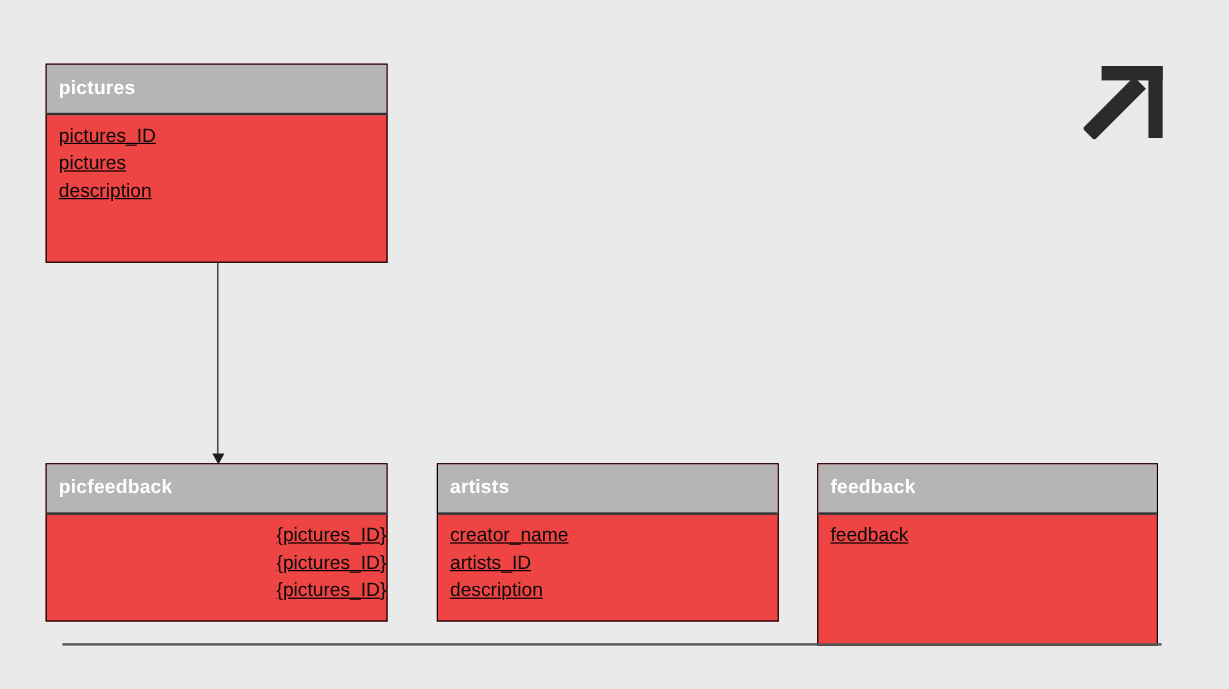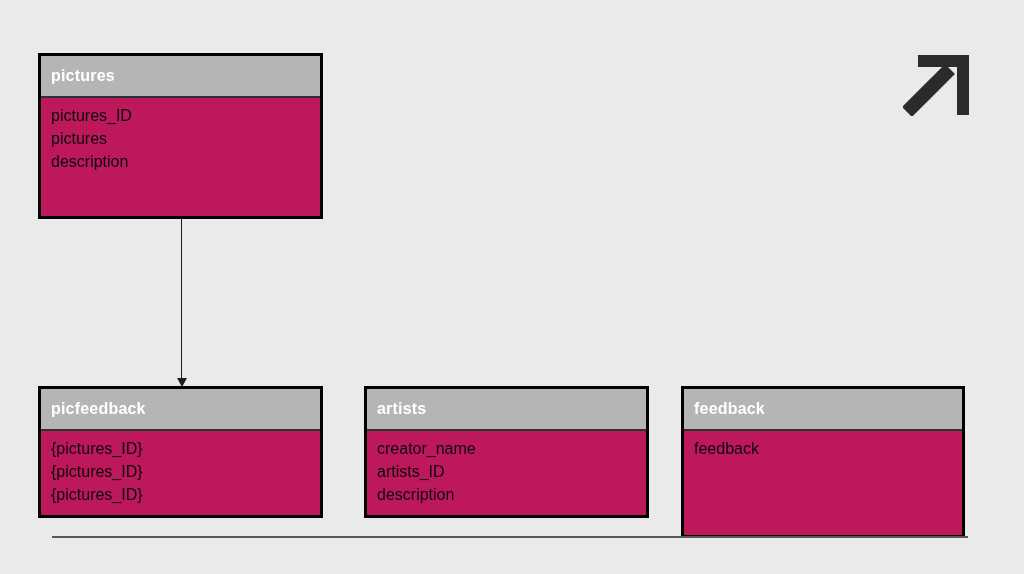--- a/index.html
+++ b/index.html
@@ -9,48 +9,49 @@
   }
   .slide{
     position:relative;
     width:1024px;height:574px;
     background:#eaeaea;
     overflow:hidden;
   }
   
   .entity{
     position:absolute;
-    background:#be185d;
-    border:3px solid #000000;
+    background:#ef4444;
+    border:1px solid #000000;
     box-sizing:border-box;
   }
   .entity-header{
     background:#b5b5b5;
     border-bottom:2px solid #2f2f2f;
     color:#ffffff;
     font-weight:bold;
     font-size:16px;
     height:42px;
     display:flex;
     align-items:center;
     padding-left:10px;
     letter-spacing:0.2px;
     box-sizing:border-box;
   }
   .entity-body{
     padding:6px 0 0 10px;
+    text-decoration:underline;
   }
   .field-row{
     font-size:16px;
     line-height:23px;
     color:#0a0a0a;
     white-space:nowrap;
   }
   .t-pictures   {left:38px; top:53px;  width:285px; height:166px;}
-  .t-picfeedback{left:38px; top:386px; width:285px; height:132px;}
+  .t-picfeedback{left:38px; top:386px; width:285px; height:132px;text-align:right;}
   .t-artists    {left:364px;top:386px; width:285px; height:132px;}
   .t-feedback   {left:681px;top:386px; width:284px; height:152px;}
 
   
   .connector-line{
     position:absolute;
     left:181px; top:219px;
     width:1px; height:161px;
     background:#1d1d1d;
   }

